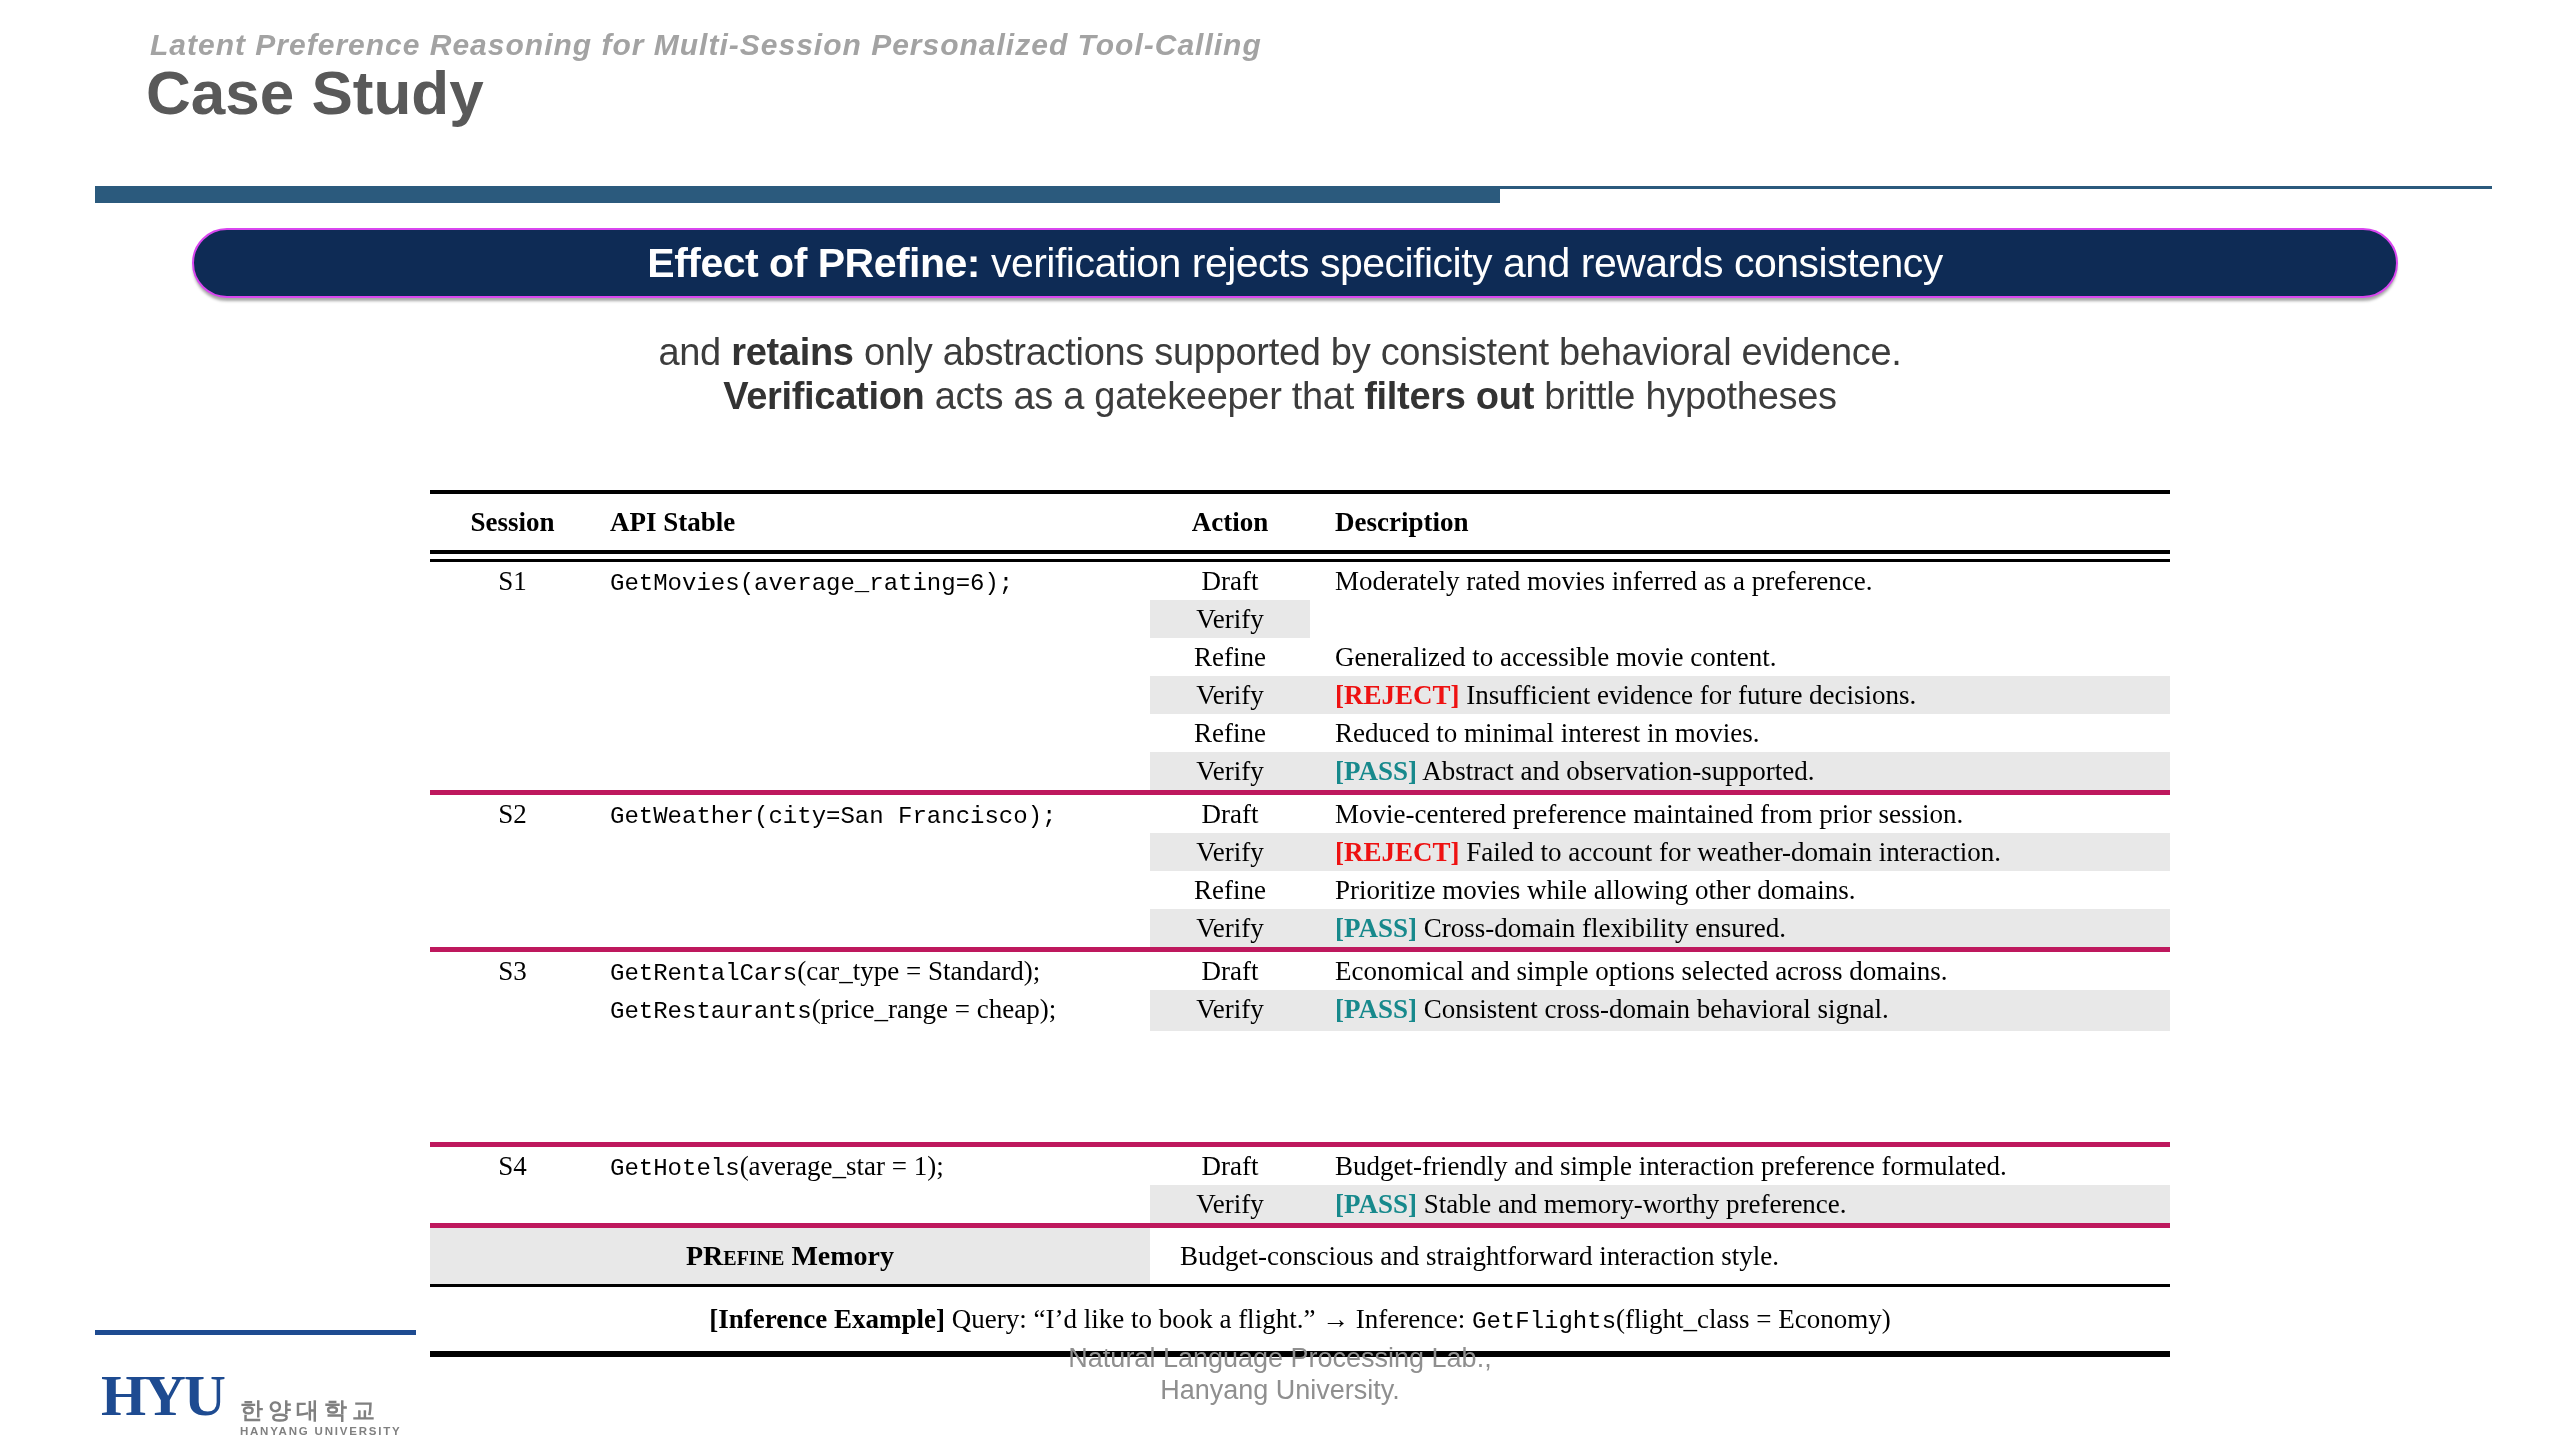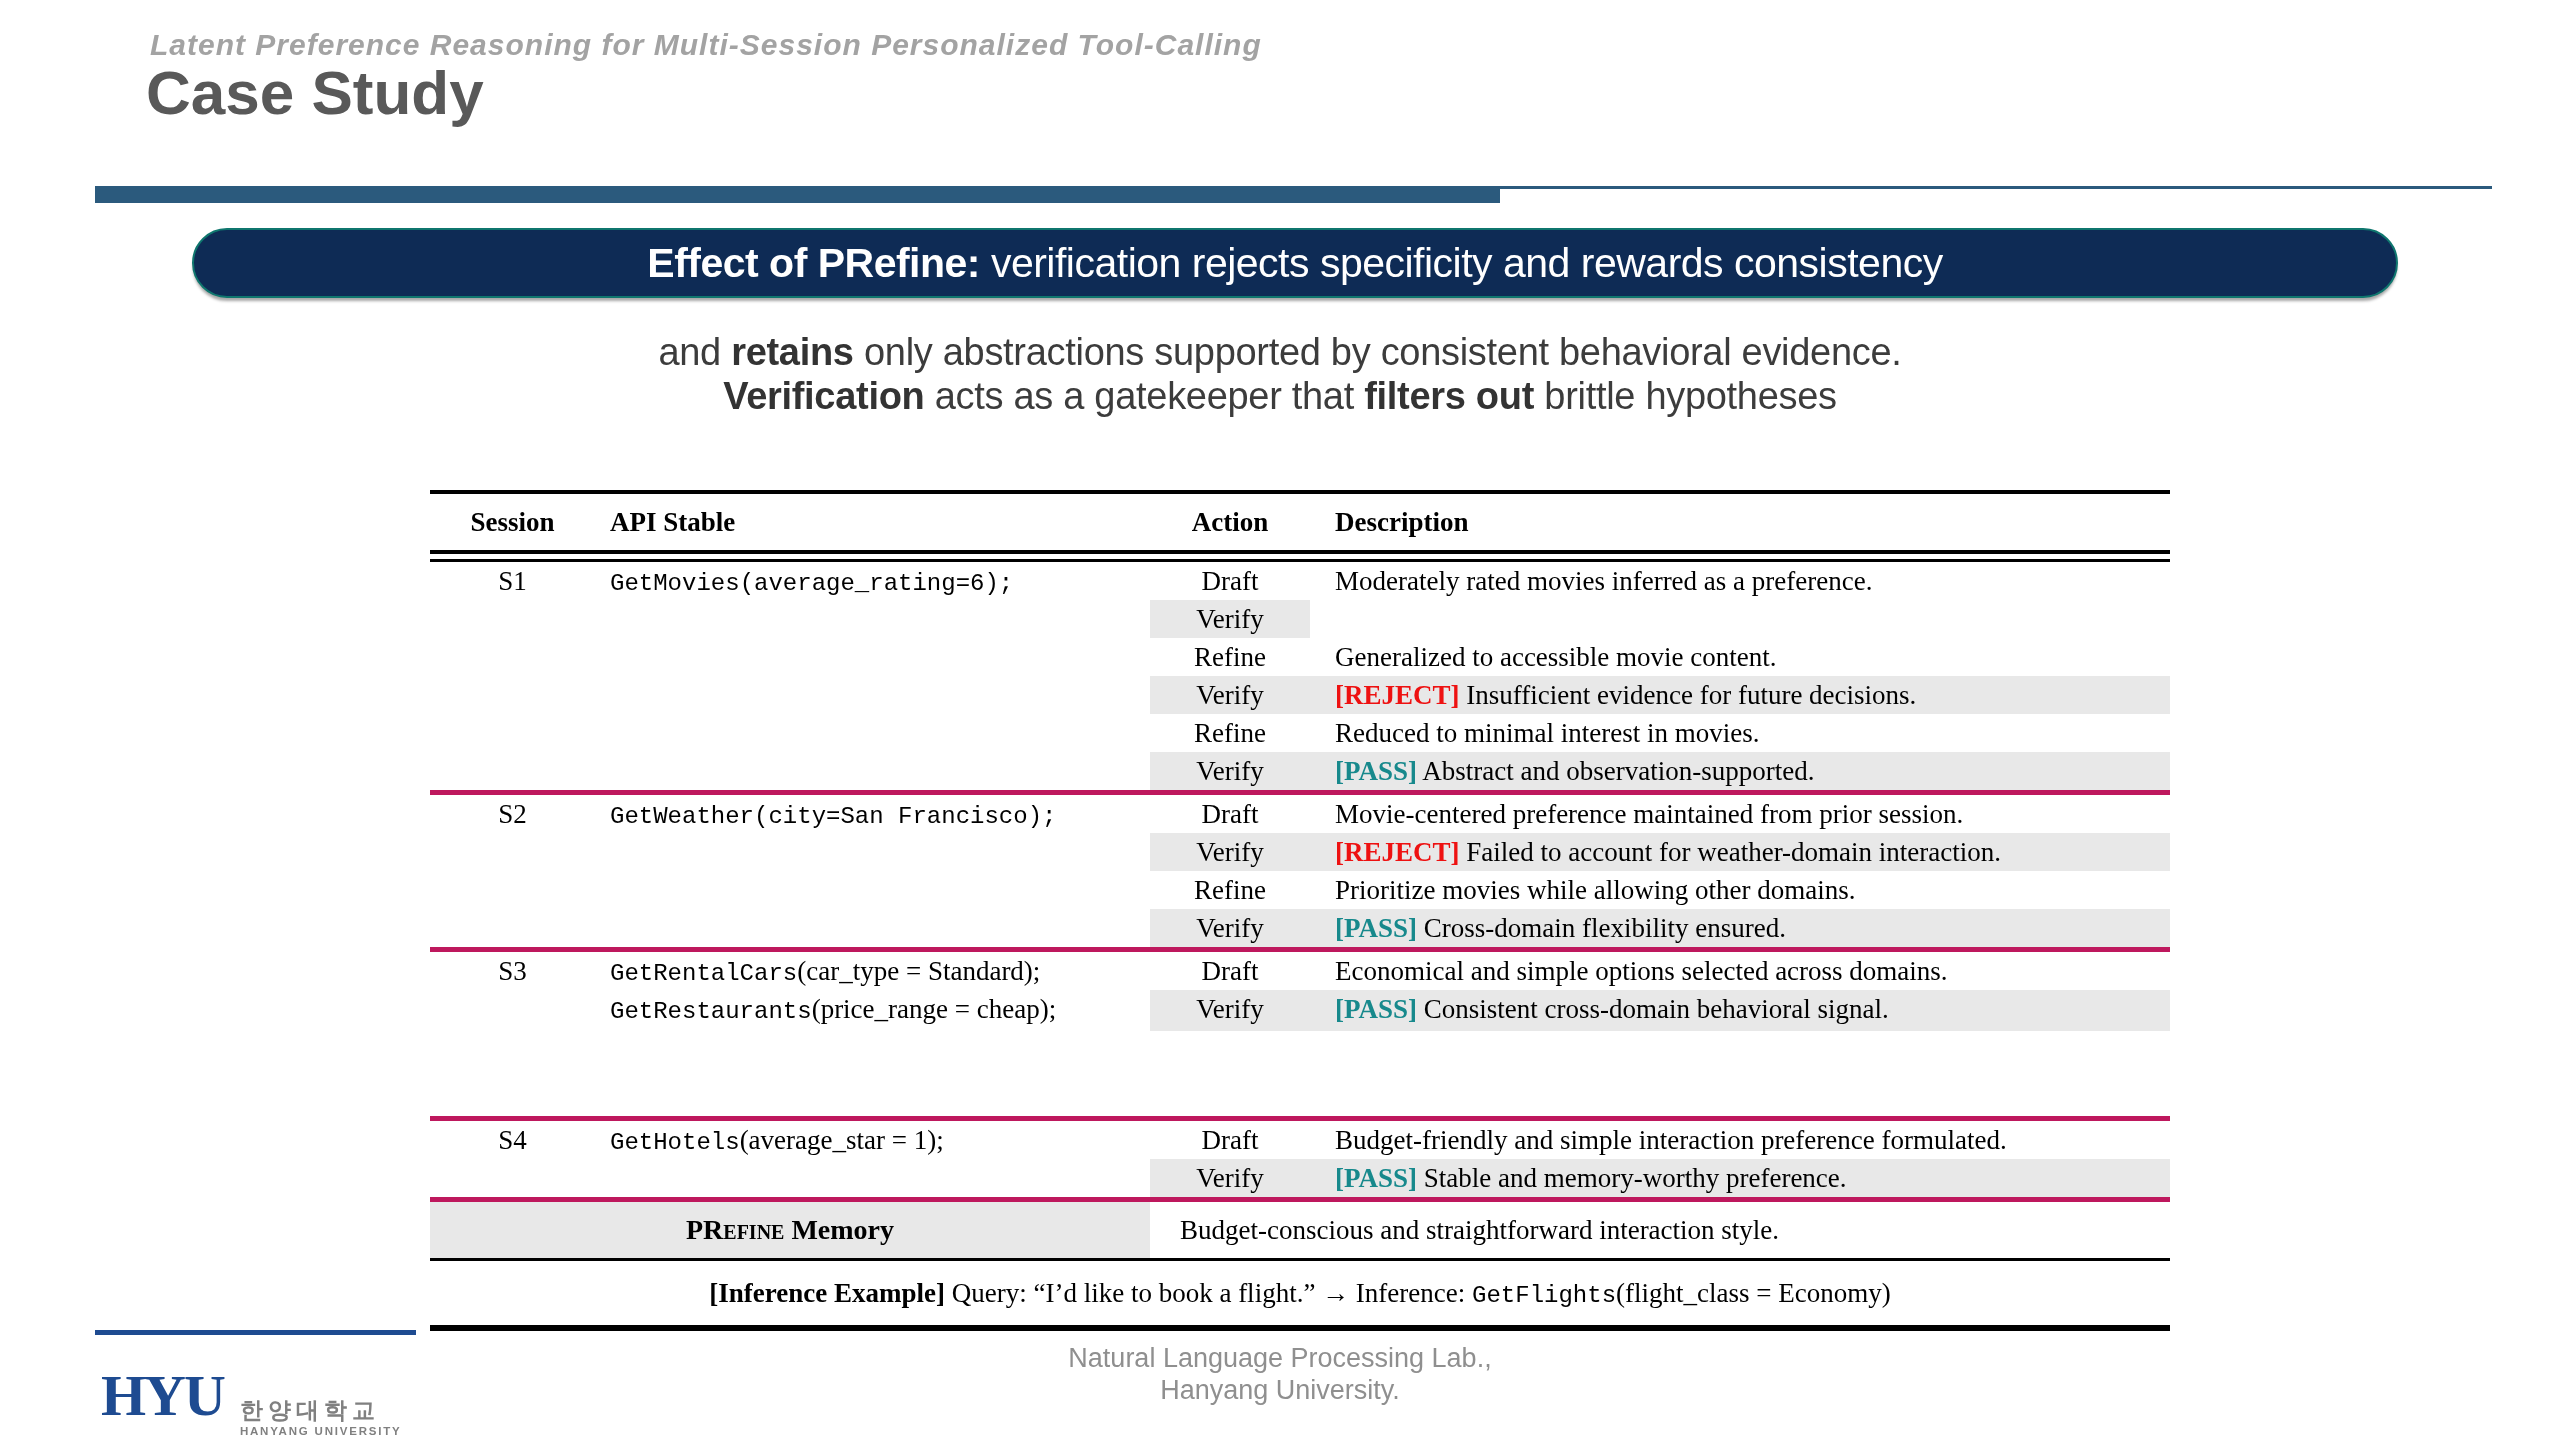--- a/index.html
+++ b/index.html
@@ -14,21 +14,21 @@
   }
   .title{
     position:absolute;left:146px;top:62px;margin:0;
     font-size:62px;font-weight:700;color:#595959;line-height:1;
   }
   .rule-thick{position:absolute;left:95px;top:186px;width:1405px;height:17px;background:var(--rule-blue);}
   .rule-thin{position:absolute;left:1500px;top:186px;width:992px;height:3px;background:var(--rule-blue);}
   
   .banner{
     position:absolute;left:192px;top:228px;width:2206px;height:70px;box-sizing:border-box;
-    background:var(--banner-bg);border:2px solid #0f766e;border-radius:35px;
+    background:var(--banner-bg);border:2px solid #d946ef;border-radius:35px;
     box-shadow:0 4px 3px -1px rgba(0,0,0,0.35);
     color:#ffffff;font-size:41px;text-align:center;line-height:66px;letter-spacing:-0.5px;
     white-space:nowrap;
   }
   .banner .b-bold{font-weight:700;}
   
   .subtitle{
     position:absolute;left:0;right:0;top:330px;text-align:center;
     font-size:38px;color:#3c3c3c;line-height:44px;letter-spacing:-0.3px;
   }
@@ -158,21 +158,21 @@
           <div class="cell c-action">Refine</div>
           <div class="cell c-desc"><span>Prioritize movies while allowing other domains.</span></div>
         </div>
         <div class="t-row">
           <div class="cell c-session"></div>
           <div class="cell c-api"></div>
           <div class="cell c-action shaded">Verify</div>
           <div class="cell c-desc shaded"><span class="tag status-pass">[PASS]</span> <span>Cross-domain flexibility ensured.</span></div>
         </div>
       </div>
-      <div class="t-group" style="padding-bottom: 88px;">
+      <div class="t-group" style="padding-bottom: 114px;">
         <div class="t-row">
           <div class="cell c-session">S3</div>
           <div class="cell c-api"><span class="mono">GetRentalCars</span><span>(car_type = Standard);</span></div>
           <div class="cell c-action">Draft</div>
           <div class="cell c-desc"><span>Economical and simple options selected across domains.</span></div>
         </div>
         <div class="t-row">
           <div class="cell c-session"></div>
           <div class="cell c-api"><span class="mono">GetRestaurants</span><span>(price_range = cheap);</span></div>
           <div class="cell c-action shaded">Verify</div>

